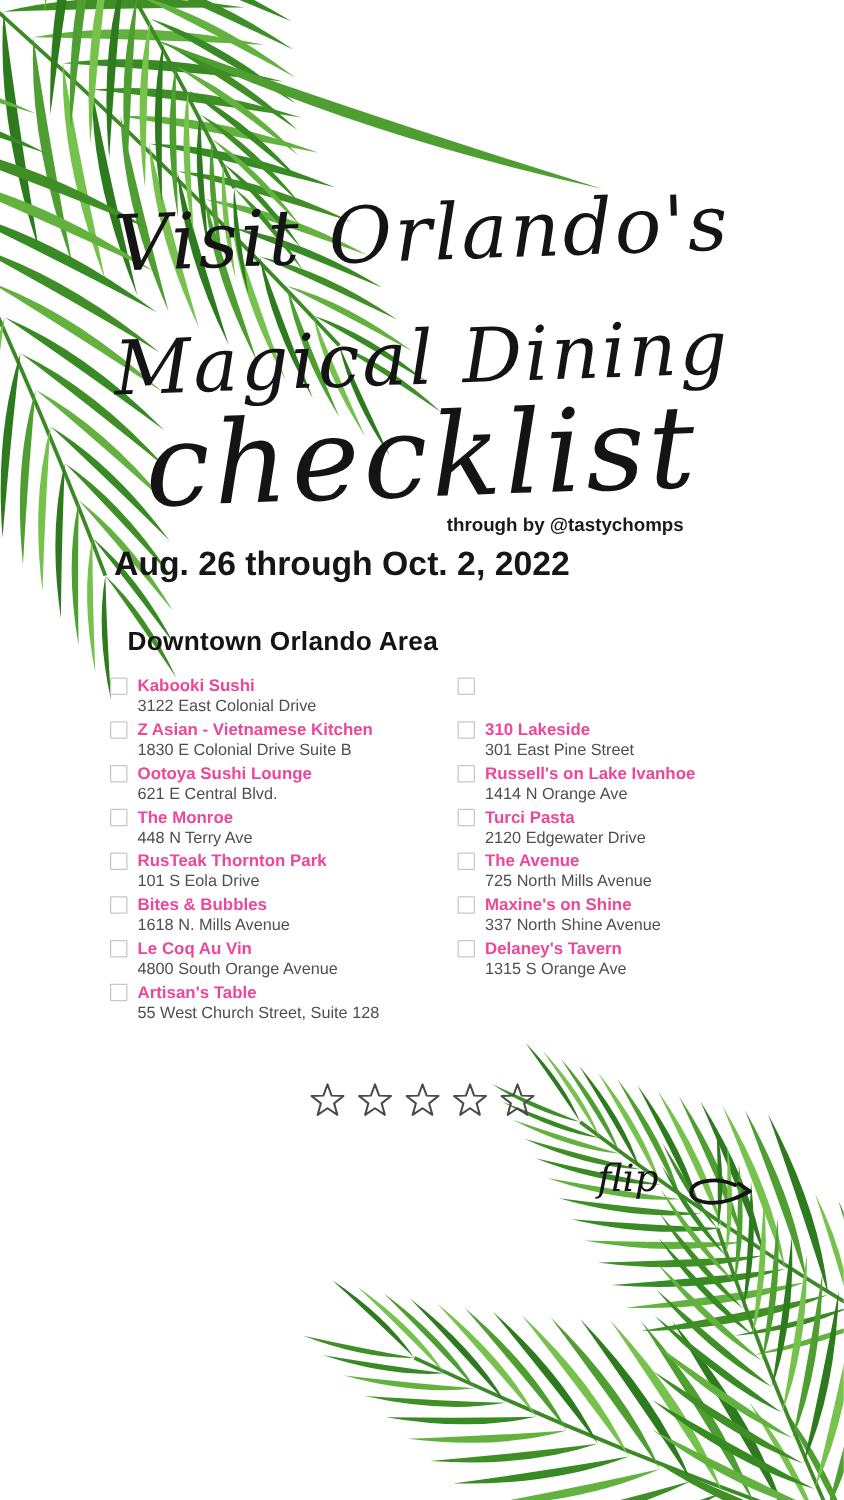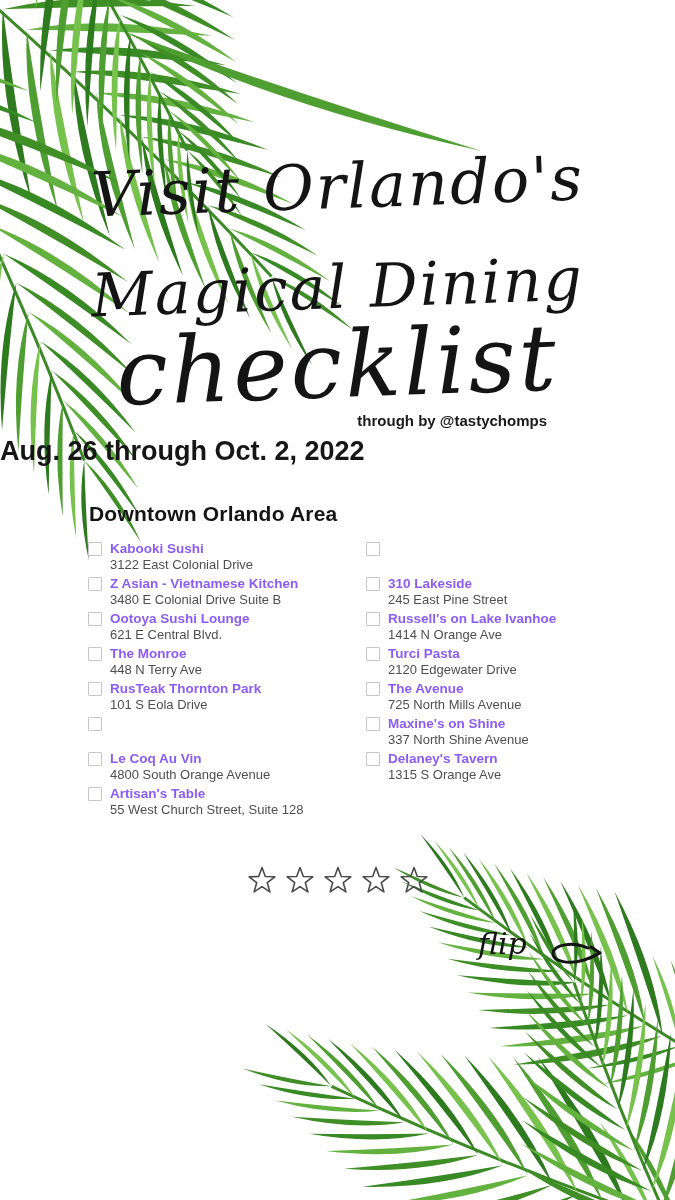--- a/index.html
+++ b/index.html
@@ -22,35 +22,35 @@
     font-family:"DejaVu Serif", serif;
     font-style:italic;
     color:#141414;
     white-space:nowrap;
   }
   #title-line1 { top:150px; left:0; width:675px; text-align:center; font-size:62px; letter-spacing:2px; transform:rotate(-2deg); }
   #title-line2 { top:252px; left:0; width:675px; text-align:center; font-size:60px; letter-spacing:2px; transform:rotate(-2deg); }
   #title-line3 { top:312px; left:0; width:675px; text-align:center; font-size:92px; letter-spacing:3px; transform:rotate(-2deg); }
 
   #credit { top:412px; right:128px; font-size:15px; font-weight:700; color:#1a1a1a; }
-  #date-range { top:436px; left:0; width:547px; font-size:27px; font-weight:700; color:#161616; }
-
-  #section-title { top:502px; left:89px; font-size:21px; font-weight:700; color:#141414; letter-spacing:0.2px; }
+  #date-range { top:436px; left:0; width:547px; text-align:center; font-size:27px; font-weight:700; color:#161616; }
+
+  #section-title { top:502px; left:102px; font-size:21px; font-weight:700; color:#141414; letter-spacing:0.2px; }
 
   .col { position:absolute; top:540px; z-index:1; }
   #col-left  { left:88px;  width:272px; }
   #col-right { left:366px; width:290px; }
 
   .check-item { display:flex; align-items:flex-start; height:35px; }
   .checkbox {
     width:12px; height:12px; flex:none;
     border:1.5px solid #c7c7c7; background:#ffffff;
     margin:2px 8px 0 0; border-radius:1px;
   }
-  .item-name    { font-size:13.5px; font-weight:700; color:#8b5cf6; line-height:17px; white-space:nowrap; }
+  .item-name    { font-size:13.5px; font-weight:700; color:#ec4899; line-height:17px; white-space:nowrap; }
   .item-address { font-size:13px; color:#4f4f4f; line-height:16px; white-space:nowrap; }
 
   #star-row {
     top:864px; left:0; width:675px;
     display:flex; justify-content:center; gap:6px;
   }
   #star-row svg { display:block; }
 
   #flip-label { top:926px; left:478px; font-size:30px; }
   #flip-arrow { position:absolute; top:940px; left:548px; z-index:1; }
@@ -277,21 +277,21 @@
     <div class="item-text">
       <div class="item-name">Kabooki Sushi</div>
       <div class="item-address">3122 East Colonial Drive</div>
     </div>
   </div>
 
   <div class="check-item">
     <span class="checkbox"></span>
     <div class="item-text">
       <div class="item-name">Z Asian - Vietnamese Kitchen</div>
-      <div class="item-address">3480 E Colonial Drive Suite B</div>
+      <div class="item-address">1830 E Colonial Drive Suite B</div>
     </div>
   </div>
 
   <div class="check-item">
     <span class="checkbox"></span>
     <div class="item-text">
       <div class="item-name">Ootoya Sushi Lounge</div>
       <div class="item-address">621 E Central Blvd.</div>
     </div>
   </div>
@@ -308,20 +308,24 @@
     <span class="checkbox"></span>
     <div class="item-text">
       <div class="item-name">RusTeak Thornton Park</div>
       <div class="item-address">101 S Eola Drive</div>
     </div>
   </div>
 
 
   <div class="check-item">
     <span class="checkbox"></span>
+    <div class="item-text">
+      <div class="item-name">Bites &amp; Bubbles</div>
+      <div class="item-address">1618 N. Mills Avenue</div>
+    </div>
   </div>
 
   <div class="check-item">
     <span class="checkbox"></span>
     <div class="item-text">
       <div class="item-name">Le Coq Au Vin</div>
       <div class="item-address">4800 South Orange Avenue</div>
     </div>
   </div>
 
@@ -335,21 +339,21 @@
 </div>
   <div class="col" id="col-right">
   <div class="check-item">
     <span class="checkbox"></span>
   </div>
 
   <div class="check-item">
     <span class="checkbox"></span>
     <div class="item-text">
       <div class="item-name">310 Lakeside</div>
-      <div class="item-address">245 East Pine Street</div>
+      <div class="item-address">301 East Pine Street</div>
     </div>
   </div>
 
   <div class="check-item">
     <span class="checkbox"></span>
     <div class="item-text">
       <div class="item-name">Russell's on Lake Ivanhoe</div>
       <div class="item-address">1414 N Orange Ave</div>
     </div>
   </div>

